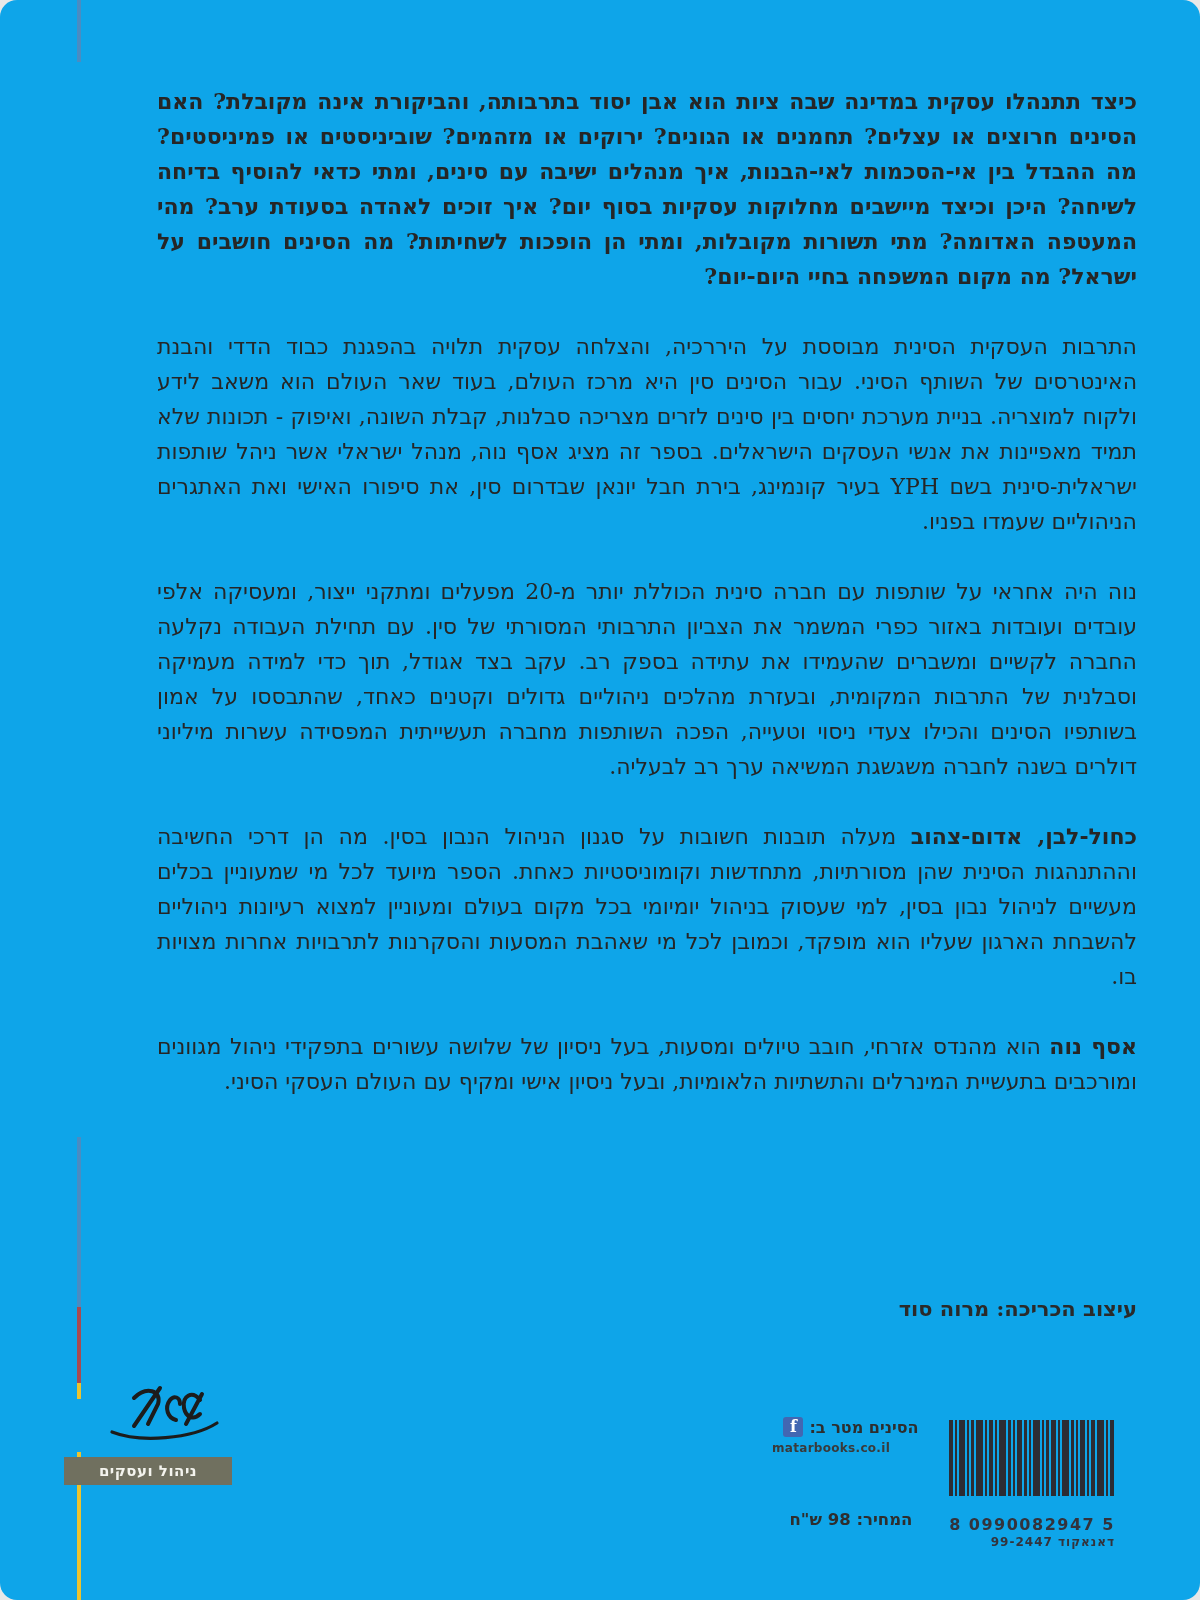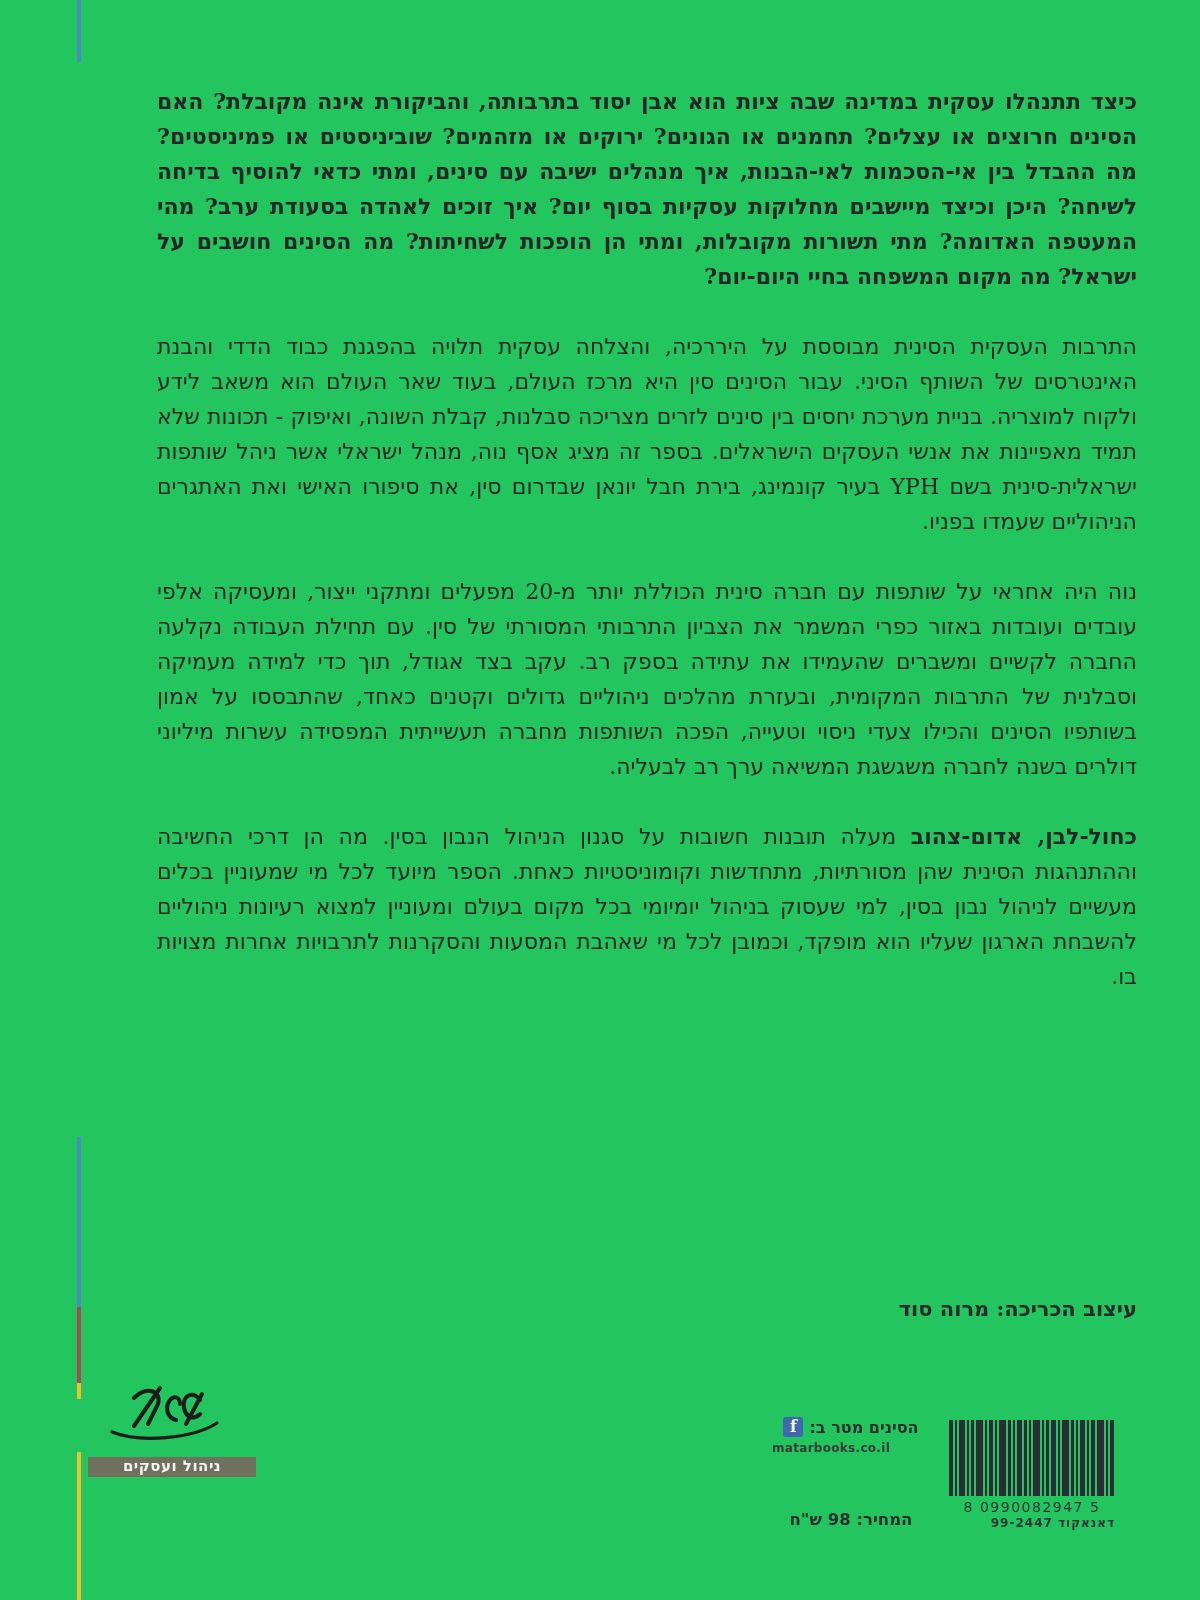--- a/index.html
+++ b/index.html
@@ -1,22 +1,23 @@
 <!DOCTYPE html>
 <html lang="he"><head>
 <meta charset="utf-8">
 <style>
   html,body{margin:0;padding:0;background:#e8e8e8;}
   .page{
     position:relative;
     width:1200px;height:1600px;
-    background:#22c55e;
+    background:#0ea5e9;
     overflow:hidden;
     font-family:"DejaVu Sans",sans-serif;
     color:#242424;
+    border-radius:17px;
   }
   
   .text-block{
     position:absolute;top:84px;left:157px;right:63px;
     direction:rtl;text-align:justify;
     font-family:"DejaVu Serif","DejaVu Sans",sans-serif;
     font-size:22px;line-height:35px;color:#262626;
   }
   .text-block p{margin:0 0 35px 0;}
   p.all-bold{font-weight:bold;}
@@ -30,23 +31,23 @@
   
   .strip{position:absolute;left:77px;width:4px;}
   .strip.blue-top{top:0;height:62px;background:#4a8cc2;}
   .strip.blue-mid{top:1137px;height:170px;background:#4a8cc2;}
   .strip.red-seg{top:1307px;height:76px;background:#a84a50;}
   .strip.yellow-short{top:1383px;height:16px;background:#ecc32e;}
   .strip.yellow-long{top:1452px;height:148px;background:#ecc32e;}
   
   .logo-wrap{position:absolute;left:104px;top:1368px;width:120px;height:84px;}
   .category-box{
-    position:absolute;left:88px;top:1457px;width:168px;height:20px;
+    position:absolute;left:64px;top:1457px;width:168px;height:28px;
     background:#70705f;color:#f4f4ee;
-    display:flex;align-items:flex-start;justify-content:center;
+    display:flex;align-items:center;justify-content:center;
     direction:rtl;font-size:15px;font-weight:bold;letter-spacing:.5px;
   }
   
   .fb-line{
     position:absolute;left:772px;top:1417px;width:158px;
     direction:rtl;display:flex;align-items:center;justify-content:center;gap:6px;
     font-size:16px;font-weight:bold;color:#2e2e2e;
   }
   .fb-icon{
     width:20px;height:20px;border-radius:3px;background:#4267b2;
@@ -57,39 +58,40 @@
     position:absolute;left:772px;top:1441px;width:158px;
     text-align:left;font-size:12px;font-weight:bold;color:#3a3a3a;letter-spacing:.3px;
   }
   .price{
     position:absolute;left:772px;top:1510px;width:158px;
     direction:rtl;text-align:center;font-size:16.5px;font-weight:bold;color:#2e2e2e;
   }
   
   .barcode-wrap{position:absolute;left:949px;top:1420px;width:166px;text-align:center;}
   .barcode-wrap svg{display:block;}
-  .barcode-num{font-size:14px;font-weight:normal;color:#33333c;letter-spacing:1.5px;margin-top:3px;}
+  .barcode-num{font-size:16px;font-weight:bold;color:#33333c;letter-spacing:1.5px;margin-top:19px;}
   .barcode-dana{direction:rtl;font-size:12px;font-weight:bold;color:#33333c;letter-spacing:1px;margin-top:1px;text-align:right;}
 </style>
 </head>
 <body>
 
 <div class="page">
 
   <div class="strip blue-top"></div>
   <div class="strip blue-mid"></div>
   <div class="strip red-seg"></div>
   <div class="strip yellow-short"></div>
   <div class="strip yellow-long"></div>
 
   <div class="text-block">
     <p class="all-bold"><span>כיצד תתנהלו עסקית במדינה שבה ציות הוא אבן יסוד בתרבותה, והביקורת אינה מקובלת? האם הסינים חרוצים או עצלים? תחמנים או הגונים? ירוקים או מזהמים? שוביניסטים או פמיניסטים? מה ההבדל בין אי-הסכמות לאי-הבנות, איך מנהלים ישיבה עם סינים, ומתי כדאי להוסיף בדיחה לשיחה? היכן וכיצד מיישבים מחלוקות עסקיות בסוף יום? איך זוכים לאהדה בסעודת ערב? מהי המעטפה האדומה? מתי תשורות מקובלות, ומתי הן הופכות לשחיתות? מה הסינים חושבים על ישראל? מה מקום המשפחה בחיי היום-יום?</span></p>
     <p><span>התרבות העסקית הסינית מבוססת על היררכיה, והצלחה עסקית תלויה בהפגנת כבוד הדדי והבנת האינטרסים של השותף הסיני. עבור הסינים סין היא מרכז העולם, בעוד שאר העולם הוא משאב לידע ולקוח למוצריה. בניית מערכת יחסים בין סינים לזרים מצריכה סבלנות, קבלת השונה, ואיפוק - תכונות שלא תמיד מאפיינות את אנשי העסקים הישראלים. בספר זה מציג אסף נוה, מנהל ישראלי אשר ניהל שותפות ישראלית-סינית בשם YPH בעיר קונמינג, בירת חבל יונאן שבדרום סין, את סיפורו האישי ואת האתגרים הניהוליים שעמדו בפניו.</span></p>
     <p><span>נוה היה אחראי על שותפות עם חברה סינית הכוללת יותר מ-20 מפעלים ומתקני ייצור, ומעסיקה אלפי עובדים ועובדות באזור כפרי המשמר את הצביון התרבותי המסורתי של סין. עם תחילת העבודה נקלעה החברה לקשיים ומשברים שהעמידו את עתידה בספק רב. עקב בצד אגודל, תוך כדי למידה מעמיקה וסבלנית של התרבות המקומית, ובעזרת מהלכים ניהוליים גדולים וקטנים כאחד, שהתבססו על אמון בשותפיו הסינים והכילו צעדי ניסוי וטעייה, הפכה השותפות מחברה תעשייתית המפסידה עשרות מיליוני דולרים בשנה לחברה משגשגת המשיאה ערך רב לבעליה.</span></p>
     <p><span class="lead">כחול-לבן, אדום-צהוב</span><span> מעלה תובנות חשובות על סגנון הניהול הנבון בסין. מה הן דרכי החשיבה וההתנהגות הסינית שהן מסורתיות, מתחדשות וקומוניסטיות כאחת. הספר מיועד לכל מי שמעוניין בכלים מעשיים לניהול נבון בסין, למי שעסוק בניהול יומיומי בכל מקום בעולם ומעוניין למצוא רעיונות ניהוליים להשבחת הארגון שעליו הוא מופקד, וכמובן לכל מי שאהבת המסעות והסקרנות לתרבויות אחרות מצויות בו.</span></p>
+    <p><span class="lead">אסף נוה</span><span> הוא מהנדס אזרחי, חובב טיולים ומסעות, בעל ניסיון של שלושה עשורים בתפקידי ניהול מגוונים ומורכבים בתעשיית המינרלים והתשתיות הלאומיות, ובעל ניסיון אישי ומקיף עם העולם העסקי הסיני.</span></p>
   </div>
 
   <div class="credit">עיצוב הכריכה: מרוה סוד</div>
 
   <div class="logo-wrap">
     <svg width="120" height="84" viewBox="0 0 120 84">
       <g fill="none" stroke="#1c1c1c" stroke-width="4" stroke-linecap="round">
         <path d="M96,32 C88,22 78,28 80,40 C82,50 90,52 96,46"></path>
         <path d="M98,26 L82,56"></path>
         <path d="M72,52 C64,50 60,40 66,32 C70,27 76,29 76,36"></path>

